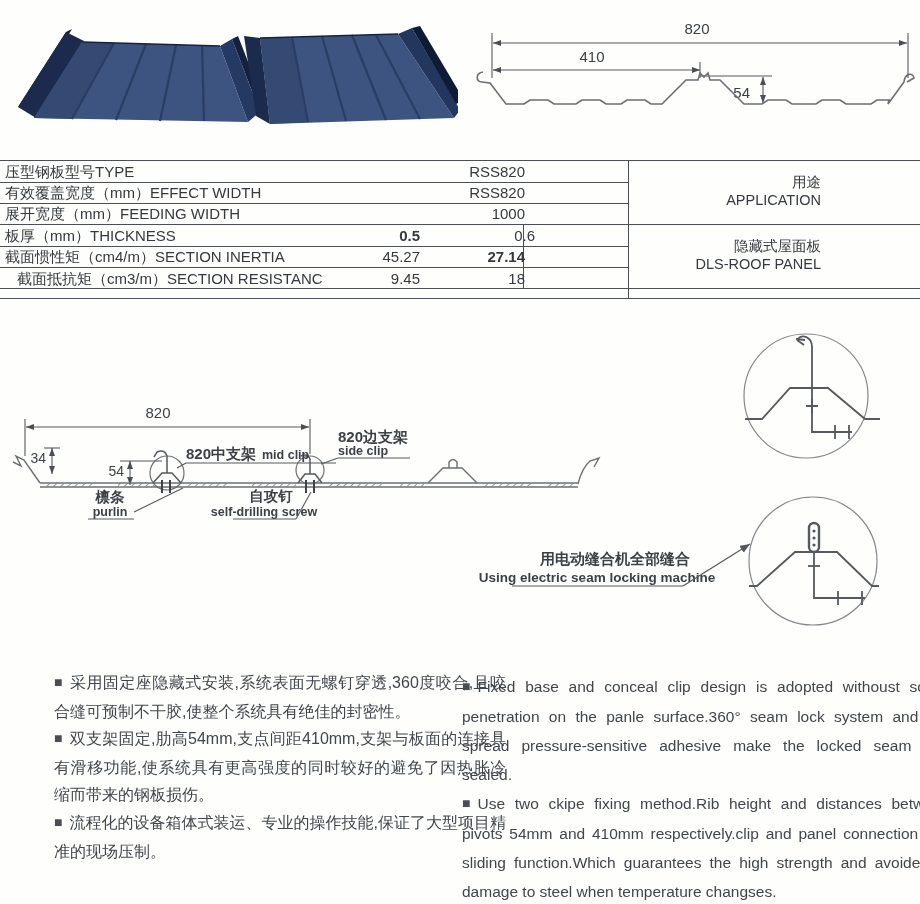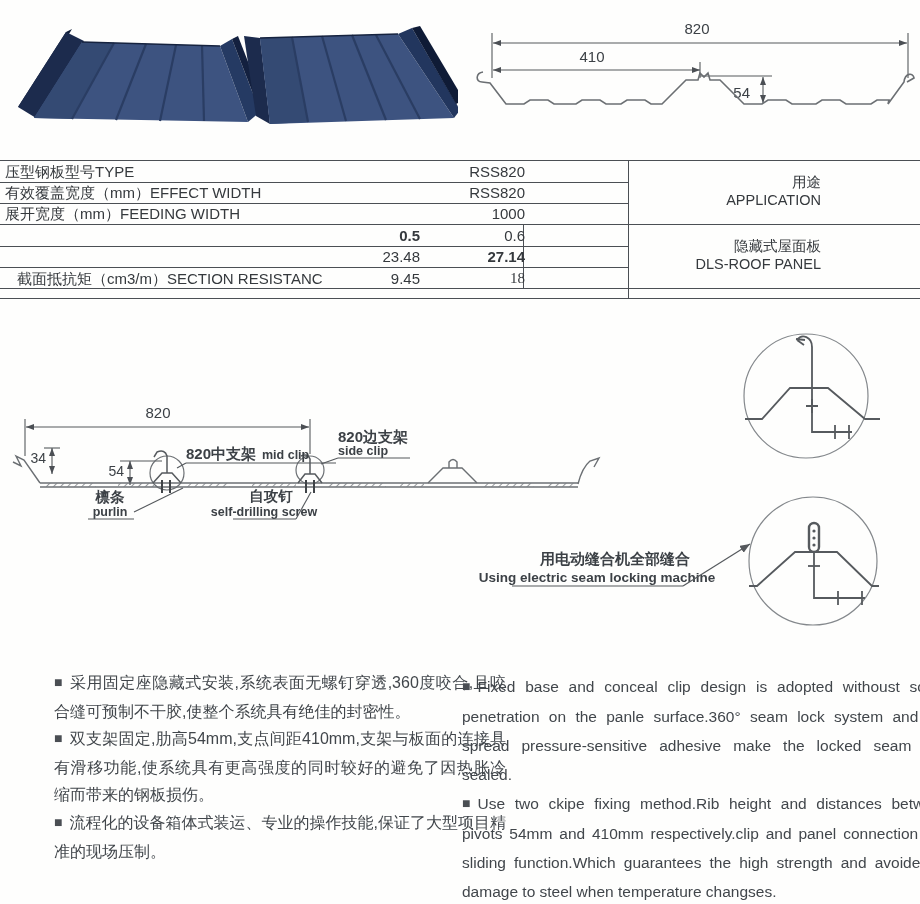--- a/index.html
+++ b/index.html
@@ -103,32 +103,34 @@
   <div class="tline hline" style="left:0;top:107px;width:628px;"></div>
   <div class="tline hline" style="left:0;top:128px;width:920px;"></div>
   <div class="tline hline" style="left:0;top:138px;width:920px;"></div>
 
   <div class="tline vline" style="left:523px;top:64px;height:64px;"></div>
   <div class="tline vline" style="left:628px;top:0;height:138px;"></div>
 
   <div class="trow-label" style="top:1px;">压型钢板型号TYPE</div>
   <div class="trow-label" style="top:22px;">有效覆盖宽度（mm）EFFECT WIDTH</div>
   <div class="trow-label" style="top:43px;">展开宽度（mm）FEEDING WIDTH</div>
+  <div class="trow-label" style="top:65px;">板厚（mm）THICKNESS</div>
+  <div class="trow-label" style="top:86px;">截面惯性矩（cm4/m）SECTION INERTIA</div>
   <div class="trow-label" style="top:108px;margin-left:12px;">截面抵抗矩（cm3/m）SECTION RESISTANC</div>
 
   <div class="trow-val" style="top:1px;right:298px;">RSS820</div>
   <div class="trow-val" style="top:22px;right:298px;">RSS820</div>
   <div class="trow-val" style="top:43px;right:298px;">1000</div>
 
   <div class="trow-val" style="top:65px;right:403px;font-weight:bold;">0.5</div>
-  <div class="trow-val" style="top:65px;right:298px;">0.6</div>
-  <div class="trow-val" style="top:86px;right:403px;">23.48</div>
+  <div class="trow-val" style="top:65px;right:288px;">0.6</div>
+  <div class="trow-val" style="top:86px;right:403px;">45.27</div>
   <div class="trow-val" style="top:86px;right:298px;font-weight:bold;">27.14</div>
   <div class="trow-val" style="top:108px;right:403px;">9.45</div>
-  <div class="trow-val" style="top:108px;right:298px;font-family:Liberation Serif, serif;">18</div>
+  <div class="trow-val" style="top:108px;right:298px;">18</div>
 
   <div class="app-cell" style="top:13px;">
     <div>用途</div>
     <div>APPLICATION</div>
   </div>
   <div class="app-cell" style="top:77px;">
     <div>隐藏式屋面板</div>
     <div>DLS-ROOF PANEL</div>
   </div>
 </div>

